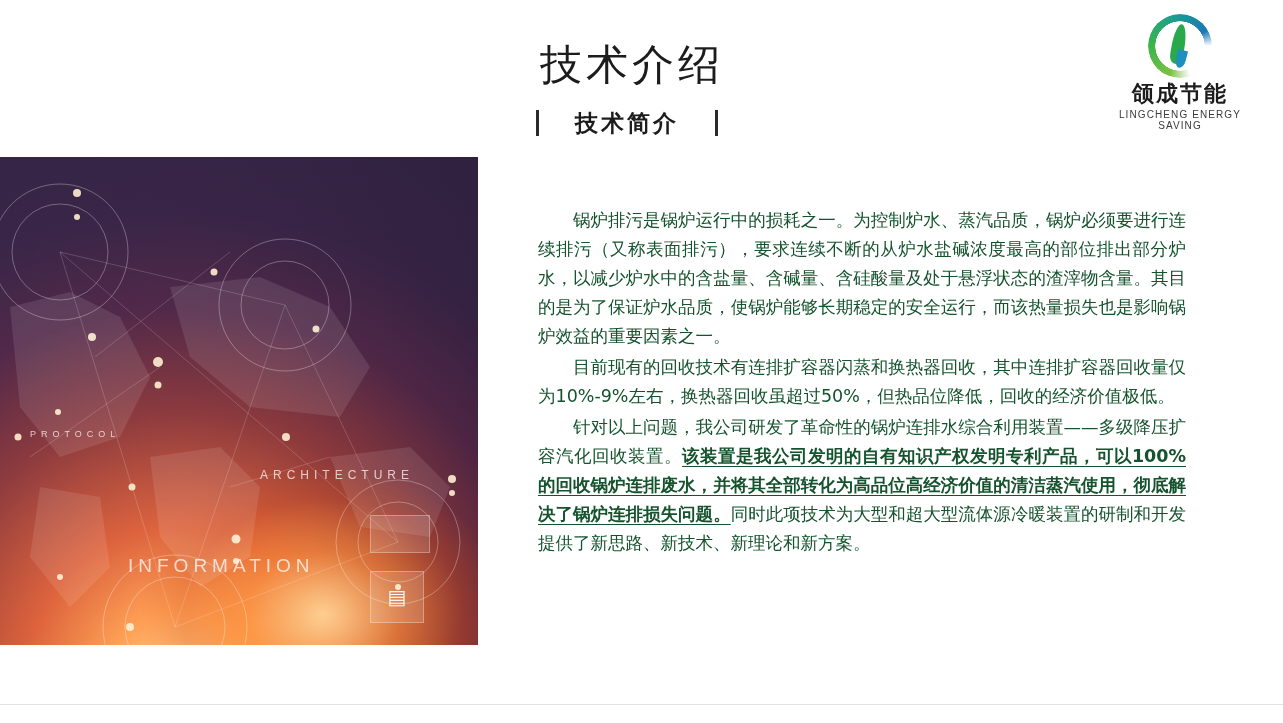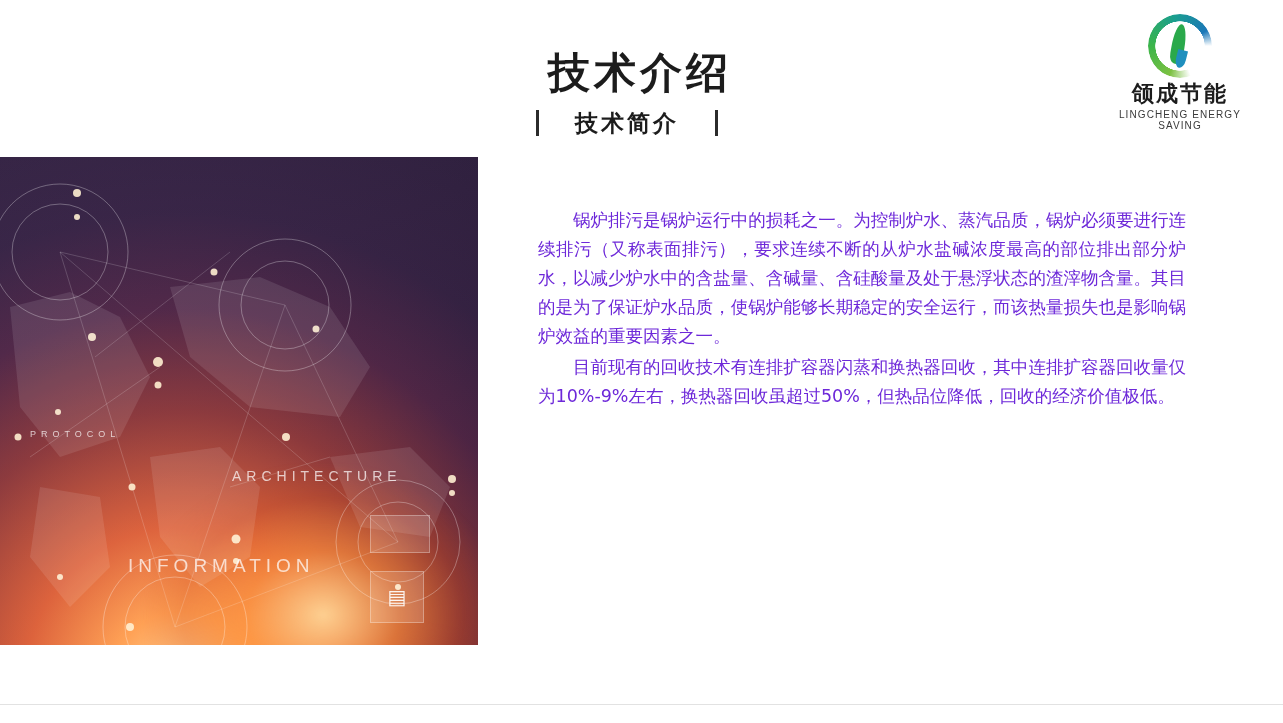--- a/index.html
+++ b/index.html
@@ -21,31 +21,31 @@
 
   
   .title-block {
     position: absolute;
     left: 536px;
     top: 38px;
     width: 560px;
   }
   .main-title {
     font-size: 42px;
-    font-weight: bold;
+    font-weight: normal;
     letter-spacing: 4px;
     color: #1c1c1c;
     line-height: 1.1;
-    margin: 12px;
+    margin: 4px;
     font-family: "DejaVu Sans", "Liberation Sans", sans-serif;
   }
   .subtitle-row {
     display: flex;
     align-items: center;
-    margin-top: 4px;
+    margin-top: 20px;
     height: 30px;
   }
   .bar {
     display: inline-block;
     width: 3px;
     height: 26px;
     background: #2b2b2b;
   }
   .subtitle {
     font-size: 23px;
@@ -144,21 +144,21 @@
   }
   .hero .word {
     position: absolute;
     color: rgba(255,255,255,0.72);
     letter-spacing: 5px;
     font-family: "Liberation Sans", sans-serif;
     pointer-events: none;
   }
   .w-info { left: 128px; top: 398px; font-size: 19px; letter-spacing: 6px; color: rgba(255,255,255,0.55); }
   .w-protocol { left: 18px; top: 272px; font-size: 9px; margin-left: 12px; }
-  .w-arch { left: 232px; top: 311px; font-size: 14px; }
+  .w-arch { left: 260px; top: 311px; font-size: 12px; }
 
   .hero .panel {
     position: absolute;
     background: rgba(255,255,255,0.14);
     border: 1px solid rgba(255,255,255,0.30);
   }
   .p1 { left: 370px; top: 358px; width: 58px; height: 36px; }
   .p2 { left: 370px; top: 414px; width: 52px; height: 50px; display:flex; align-items:center; justify-content:center; }
   .glyph {
     color: rgba(255,255,255,0.92);
@@ -171,21 +171,21 @@
     position: absolute;
     left: 538px;
     top: 206px;
     width: 648px;
   }
   .para {
     margin: 0 0 2px 0;
     font-size: 17.5px;
     line-height: 29px;
     text-indent: 2em;
-    color: #6d28d9;
+    color: #14532d;
     font-family: "DejaVu Sans", "Liberation Sans", sans-serif;
     text-align: justify;
   }
   .emph {
     font-weight: bold;
     text-decoration: underline;
     text-underline-offset: 4px;
   }
 
   
@@ -285,16 +285,19 @@
 
   </div>
 
   <div class="body-col">
     <p class="para">
       <span>锅炉排污是锅炉运行中的损耗之一。为控制炉水、蒸汽品质，锅炉必须要进行连续排污（又称表面排污），要求连续不断的从炉水盐碱浓度最高的部位排出部分炉水，以减少炉水中的含盐量、含碱量、含硅酸量及处于悬浮状态的渣滓物含量。其目的是为了保证炉水品质，使锅炉能够长期稳定的安全运行，而该热量损失也是影响锅炉效益的重要因素之一。</span>
     </p>
     <p class="para">
       <span>目前现有的回收技术有连排扩容器闪蒸和换热器回收，其中连排扩容器回收量仅为10%-9%左右，换热器回收虽超过50%，但热品位降低，回收的经济价值极低。</span>
     </p>
+    <p class="para">
+      <span>针对以上问题，我公司研发了革命性的锅炉连排水综合利用装置——多级降压扩容汽化回收装置。</span><span class="emph">该装置是我公司发明的自有知识产权发明专利产品，可以100%的回收锅炉连排废水，并将其全部转化为高品位高经济价值的清洁蒸汽使用，彻底解决了锅炉连排损失问题。</span><span>同时此项技术为大型和超大型流体源冷暖装置的研制和开发提供了新思路、新技术、新理论和新方案。</span>
+    </p>
   </div>
 
   <div class="footer-rule"></div>
 </div>
 
 </body></html>

